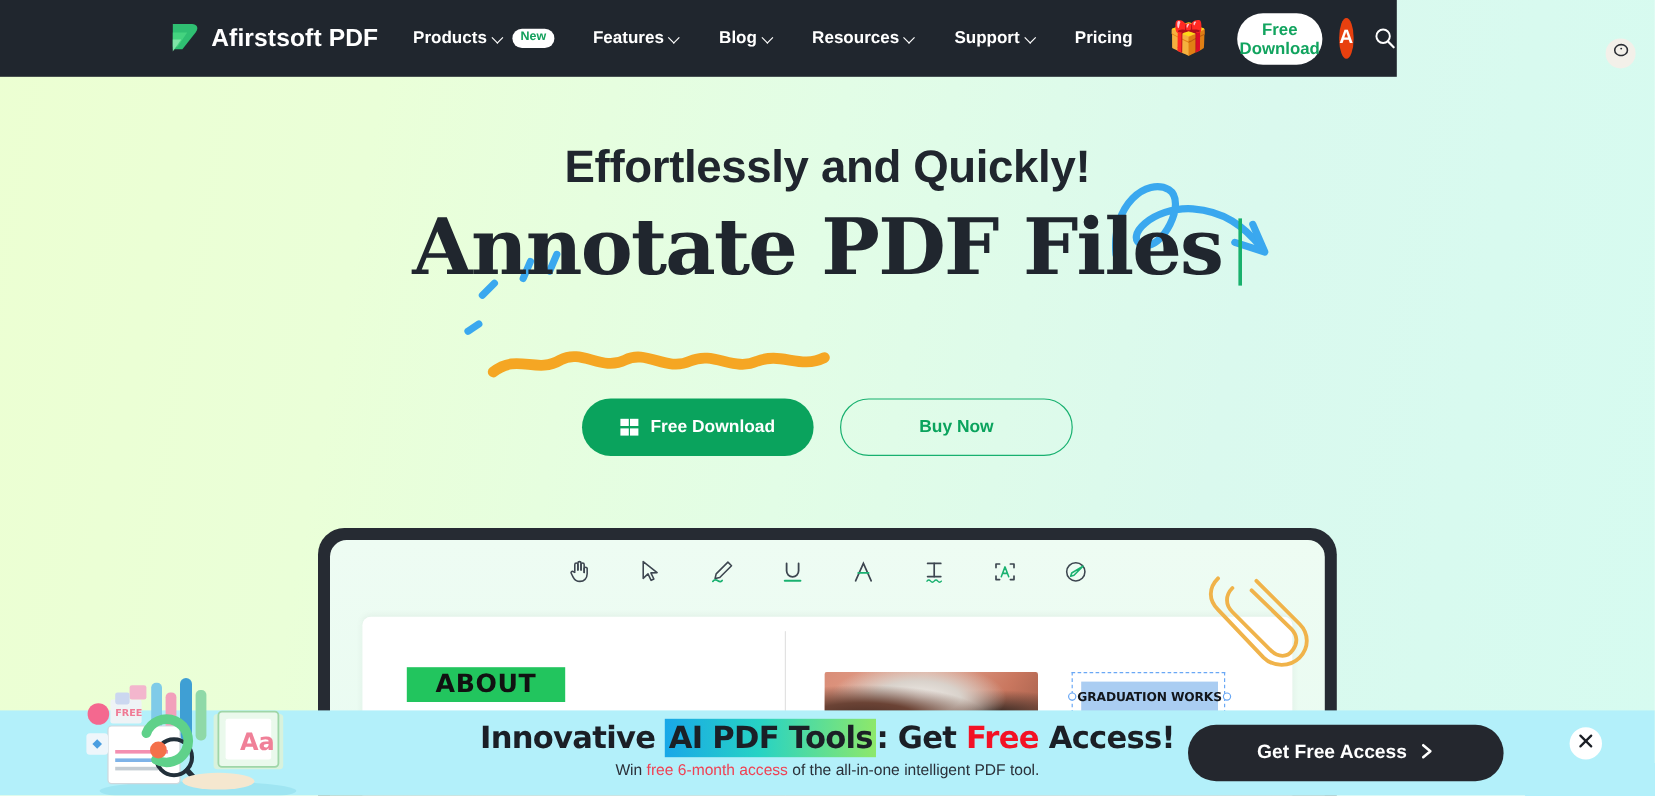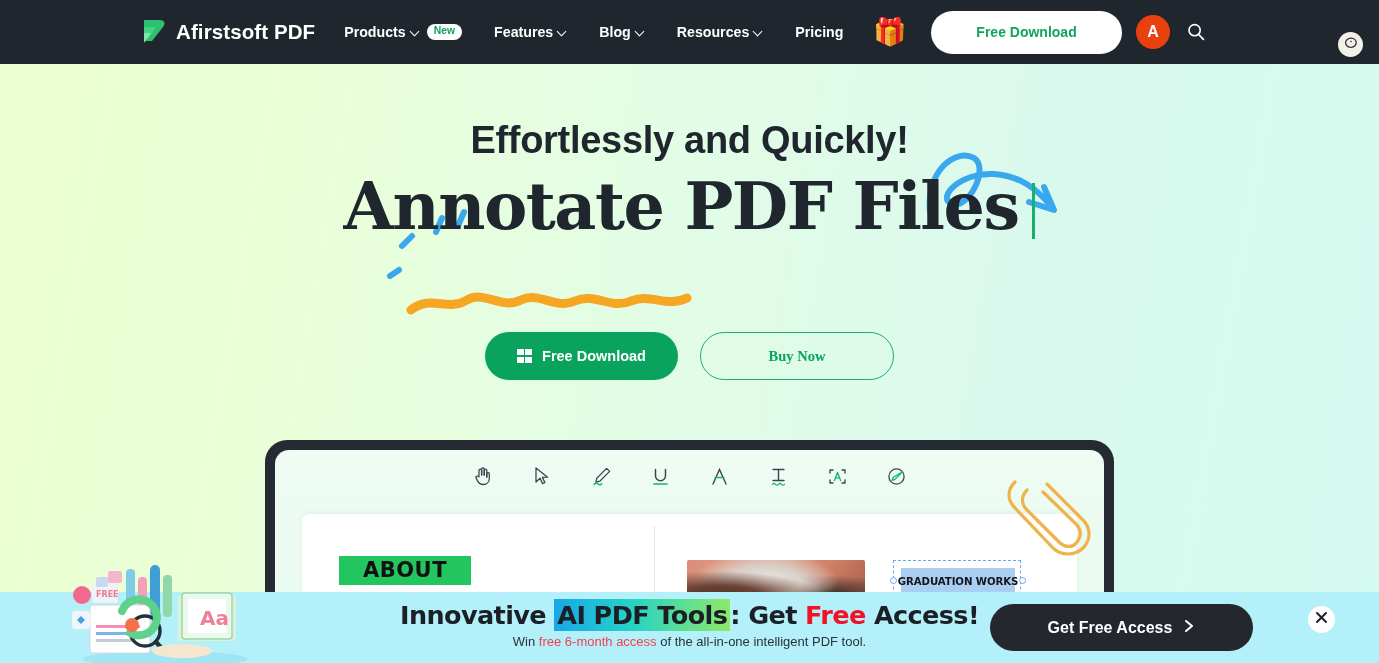--- a/index.html
+++ b/index.html
@@ -9,21 +9,21 @@
     font-family: "Liberation Sans", sans-serif;
   }
   body {
     position: relative;
     background: linear-gradient(100deg, #ecffd2 0%, #eaffd8 22%, #e2fde6 48%, #daf9ee 72%, #d6fbf0 100%);
   }
 
   
   .navbar {
     position: absolute; top: 0; left: 0;
-    width: 1379px; height: 64px;
+    width: 1164px; height: 64px;
     background: #20262e;
     display: flex; align-items: center;
     padding-left: 142px;
     z-index: 40;
   }
   .brand { display: flex; align-items: center; gap: 9px; margin-right: 13px; }
   .brand-logo { width: 25px; height: 27px; position: relative; }
   .brand-name {
     color: #ffffff; font-size: 20.5px; font-weight: 600; letter-spacing: .1px;
     white-space: nowrap;
@@ -107,21 +107,21 @@
     cursor: pointer; border: none;
     font-family: "Liberation Sans", sans-serif;
   }
   .btn-outline {
     width: 194px; height: 48px; border-radius: 25px;
     background: transparent; color: #0aa35d;
     border: 1.6px solid #17b06f;
     font-size: 14.5px; font-weight: 700;
     display: flex; align-items: center; justify-content: center;
     cursor: pointer;
-    font-family: Liberation Serif, serif;
+    font-family: Liberation Sans, sans-serif;
   }
   .win-ico { width: 15px; height: 15px; position: relative; }
   .win-ico i {
     position: absolute; background: #fff; display: block;
   }
   .win-ico i:nth-child(1){left:0;top:0;width:6.6px;height:6.6px;}
   .win-ico i:nth-child(2){left:8.2px;top:0;width:6.8px;height:6.6px;}
   .win-ico i:nth-child(3){left:0;top:8.2px;width:6.6px;height:6.8px;}
   .win-ico i:nth-child(4){left:8.2px;top:8.2px;width:6.8px;height:6.8px;}
 
@@ -279,20 +279,24 @@
     <div class="nav-item">
       <span>Features</span>
       <i class="caret"></i>
     </div>
     <div class="nav-item">
       <span>Blog</span>
       <i class="caret"></i>
     </div>
     <div class="nav-item">
       <span>Resources</span>
+      <i class="caret"></i>
+    </div>
+    <div class="nav-item">
+      <span>Support</span>
       <i class="caret"></i>
     </div>
     <div class="nav-item">
       <span>Pricing</span>
     </div>
   </div>
 
   <div class="gift">🎁</div>
 
   <button class="dl-btn">Free Download</button>

